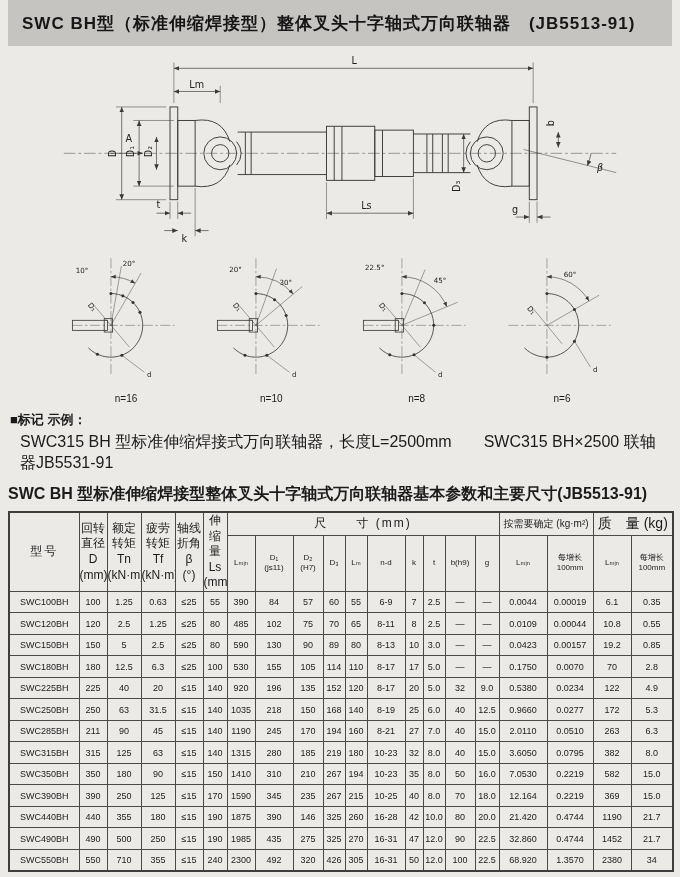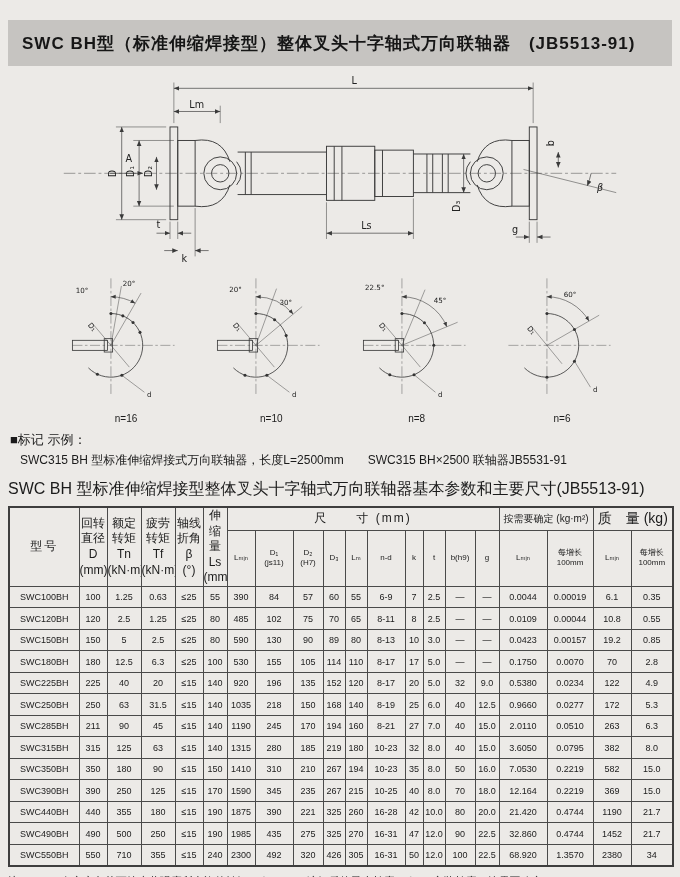--- a/index.html
+++ b/index.html
@@ -1,29 +1,29 @@
 <!DOCTYPE html>
 <html><head>
 <meta charset="utf-8">
 <style>
   *{margin:0;padding:0;box-sizing:border-box}
   html,body{width:680px}
   body{height:877px;background:#eceae7;color:#1b1b1b;font-family:"Liberation Sans","DejaVu Sans",sans-serif}
-  .page{width:680px;height:877px;padding:20px 8px 0;overflow:hidden}
+  .page{width:680px;height:877px;padding:0 8px 0;overflow:hidden}
   .titlebar{background:#c6c4c1;height:46px;display:flex;align-items:center;padding-left:14px;
             font-size:17px;font-weight:bold;letter-spacing:1px;color:#161616}
   .drawing-wrap{text-align:center;margin-top:3px}
   .drawing-caption{font-size:12px;letter-spacing:6px;margin-top:-3px}
   .diagrams-row{display:flex;justify-content:space-between;padding:4px 40px 0 48px}
   .bd{text-align:center}
   .bd-cap{font-size:10px;line-height:12px}
   .marking{margin:6px 2px 0}
-  .marking-heading{font-size:13px;font-weight:normal}
-  .marking-example{font-size:12px;margin:3px 0 0 10px}
-  .table-title{font-size:16px;font-weight:normal;margin:10px 0 6px 0}
+  .marking-heading{font-size:13px;font-weight:bold}
+  .marking-example{font-size:16px;margin:3px 0 0 10px}
+  .table-title{font-size:16px;font-weight:bold;margin:10px 0 6px 0}
   table{border-collapse:collapse;table-layout:fixed;width:664px;border:2px solid #3e3e3e}
   th,td{border:1px solid #4a4a4a;text-align:center;vertical-align:middle;font-size:9px;
         padding:0;overflow:hidden;font-weight:normal}
   thead tr.grp th{height:20px;font-size:12px}
   thead tr.sub th{height:48px}
   th.ml{white-space:pre-line;font-size:8px;line-height:1.3}
   th.model-h{font-size:14px;letter-spacing:2px}
   th.small2{white-space:pre-line;font-size:8px;line-height:1.3}
   tbody td{height:21.5px}
   tbody td:first-child{font-size:9px}
@@ -542,21 +542,21 @@
         </tr>
         <tr>
           <td>SWC440BH</td>
           <td>440</td>
           <td>355</td>
           <td>180</td>
           <td>≤15</td>
           <td>190</td>
           <td>1875</td>
           <td>390</td>
-          <td>221</td>
+          <td>146</td>
           <td>325</td>
           <td>260</td>
           <td>16-28</td>
           <td>42</td>
           <td>10.0</td>
           <td>80</td>
           <td>20.0</td>
           <td>21.420</td>
           <td>0.4744</td>
           <td>1190</td>

